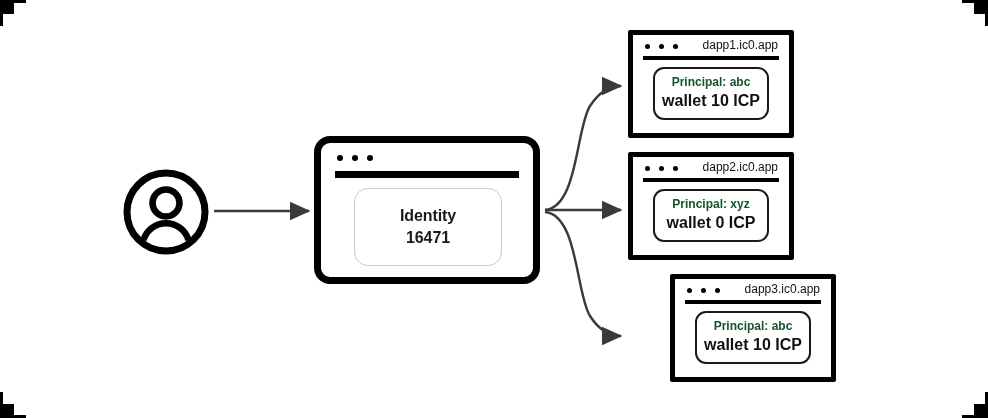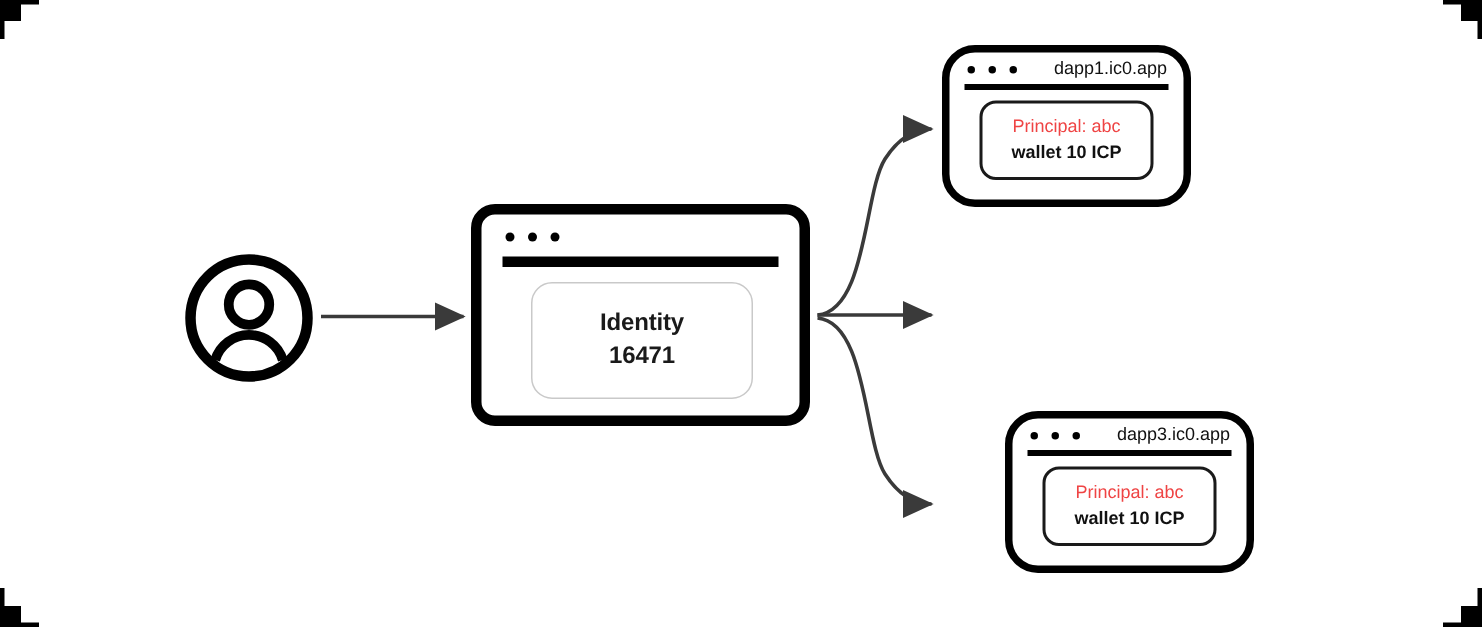--- a/index.html
+++ b/index.html
@@ -140,21 +140,21 @@
     letter-spacing: -0.1px;
   }
 
   
   .dapp-window {
     position: absolute;
     left: 628px;
     width: 166px;
     height: 108px;
     border: 5px solid #000000;
-    border-radius: 22px;
+    border-radius: 2px;
     background: #ffffff;
     box-sizing: border-box;
   }
   #dapp-window-0 { top: 30px; }
   #dapp-window-1 { top: 152px; }
   #dapp-window-2 { top: 274px; margin-left: 42px; }
 
   .dapp-window .titlebar-dots { left: 12px; top: 9px; }
   .dapp-window .titlebar-dots span {
     width: 5px;
@@ -187,25 +187,26 @@
     background: #ffffff;
     box-sizing: border-box;
     display: flex;
     flex-direction: column;
     align-items: center;
     justify-content: center;
     gap: 1px;
   }
   .dapp-principal {
     font-size: 12px;
-    color: #ef4444;
+    color: #14532d;
     line-height: 1.3;
+    font-weight: bold;
   }
   .dapp-wallet {
-    font-size: 12px;
+    font-size: 16px;
     font-weight: bold;
     color: #111111;
     line-height: 1.3;
   }
 </style>
 </head>
 <body>
 
 <div id="canvas">
 
@@ -274,20 +275,33 @@
         <span></span>
     </div>
     <div class="dapp-title">dapp1.ic0.app</div>
     <div class="dapp-bar"></div>
     <div class="dapp-inner">
       <div class="dapp-principal">Principal: abc</div>
       <div class="dapp-wallet">wallet 10 ICP</div>
     </div>
   </div>
 
+  <div class="dapp-window" id="dapp-window-1">
+    <div class="titlebar-dots">
+      <span></span>
+        <span></span>
+        <span></span>
+    </div>
+    <div class="dapp-title">dapp2.ic0.app</div>
+    <div class="dapp-bar"></div>
+    <div class="dapp-inner">
+      <div class="dapp-principal">Principal: xyz</div>
+      <div class="dapp-wallet">wallet 0 ICP</div>
+    </div>
+  </div>
 
   <div class="dapp-window" id="dapp-window-2">
     <div class="titlebar-dots">
       <span></span>
         <span></span>
         <span></span>
     </div>
     <div class="dapp-title">dapp3.ic0.app</div>
     <div class="dapp-bar"></div>
     <div class="dapp-inner">

